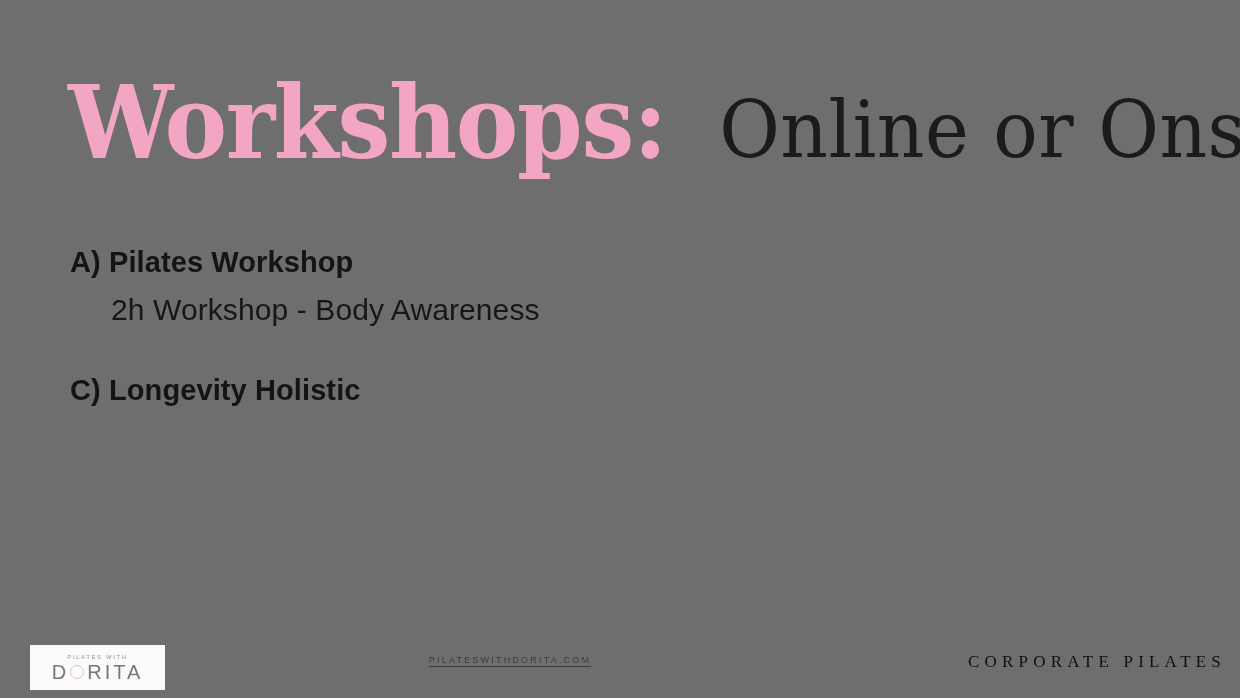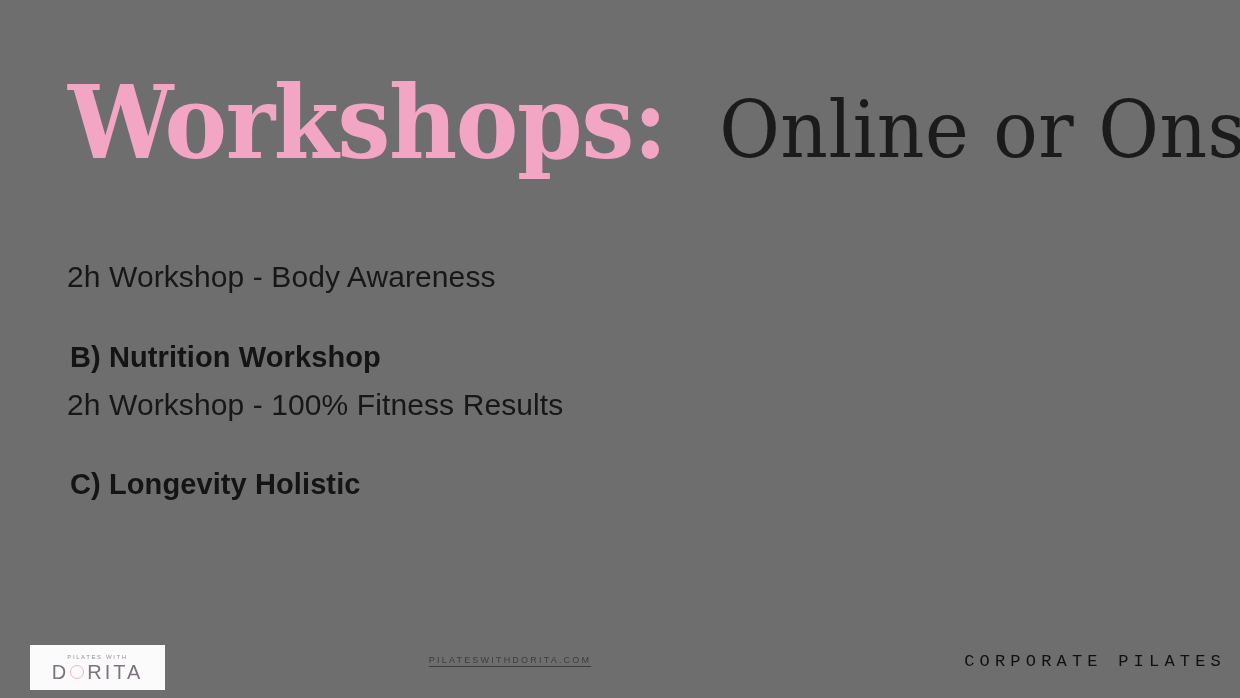--- a/index.html
+++ b/index.html
@@ -61,21 +61,21 @@
     color:#141414;
     padding-left:70px;
     letter-spacing:0.1px;
   }
   .item-detail {
     font-family:"Liberation Sans", sans-serif;
     font-weight:400;
     font-size:30px;
     line-height:1.15;
     color:#171717;
-    padding-left:67px;
+    padding-left:111px;
     margin-top:14px;
     letter-spacing:0.1px;
   }
 
   
   .logo-box {
     position:absolute;
     left:30px; top:645px;
     width:135px; height:45px;
     background:#fbfbfb;
@@ -120,47 +120,44 @@
     font-weight:400;
     letter-spacing:2.2px;
     color:#3d3d3d;
     text-decoration:underline;
     text-underline-offset:3px;
   }
 
   .corp-tag {
     position:absolute;
     right:14px; top:652px;
-    font-family:Liberation Mono, monospace;
+    font-family:Liberation Serif, serif;
     font-size:17px;
     font-weight:400;
     letter-spacing:5.2px;
     color:#101010;
   }
 </style>
 </head>
 <body>
 
 <div class="slide">
 
   <div class="title-row">
     <span class="title-accent">Workshops:</span>
     <span class="title-rest">Online or Onsite</span>
   </div>
 
   <div class="list">
 
     <div class="item">
+      <div class="item-heading">A) Pilates Workshop</div>
       <div class="item-detail">2h Workshop - Body Awareness</div>
     </div>
 
-    <div class="item">
-      <div class="item-heading">B) Nutrition Workshop</div>
-      <div class="item-detail">2h Workshop - 100% Fitness Results</div>
-    </div>
 
     <div class="item">
       <div class="item-heading">C) Longevity Holistic</div>
     </div>
 
   </div>
 
   <div class="logo-box">
     <div class="logo-tag">PILATES WITH</div>
     <div class="logo-mark">

